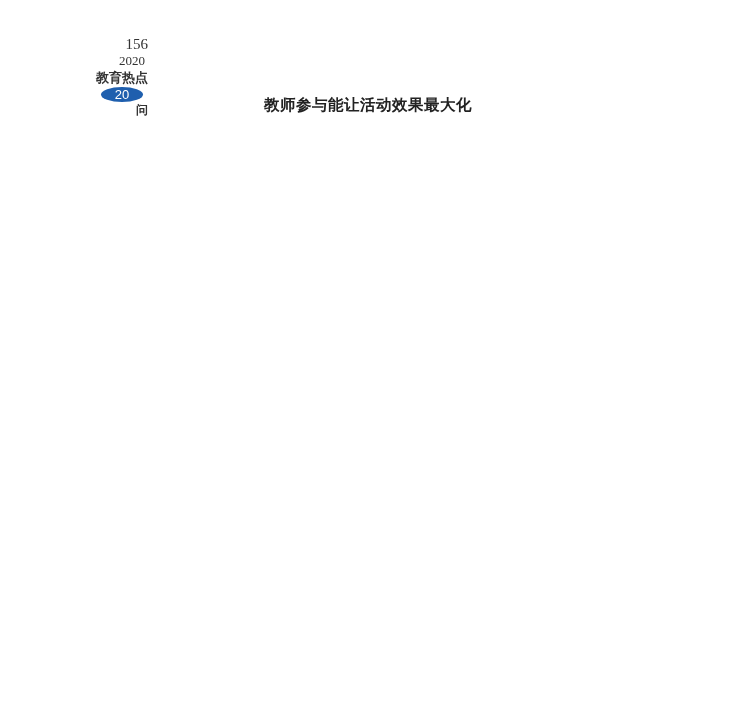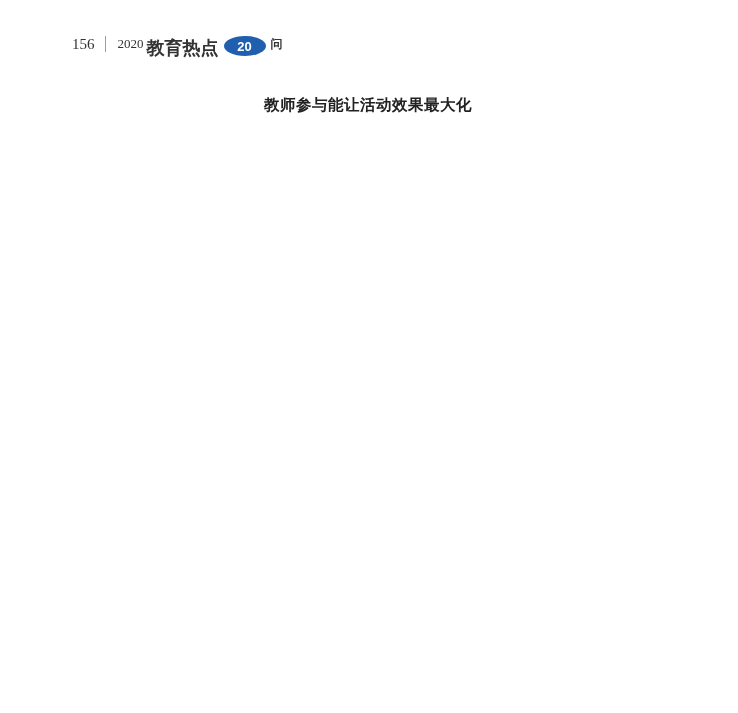--- a/index.html
+++ b/index.html
@@ -14,57 +14,59 @@
       overflow: hidden;
       font-family: "DejaVu Serif", "Liberation Serif", serif;
       color: #2a2a2a;
     }
     .running-header {
       position: absolute;
       left: 72px;
       top: 36px;
       height: 22px;
       display: flex;
-      align-items: flex-start;
+      align-items: flex-end;
       font-size: 13px;
       color: #333;
+      flex-direction: column;
     }
     .page-number {
       font-family: "Liberation Serif", serif;
       font-size: 15px;
       color: #333;
     }
     .header-divider {
       width: 1px;
       height: 16px;
       background: #7aa7d6;
       margin: 0 12px 0 10px;
     }
     .header-year {
       font-family: "Liberation Serif", serif;
       font-size: 13px;
       margin-right: 3px;
     }
     .header-title {
-      font-size: 18px;
+      font-size: 13px;
       font-weight: bold;
       letter-spacing: 0;
+      margin-left: 24px;
     }
     .header-badge {
       display: inline-flex;
       align-items: center;
       justify-content: center;
       width: 42px;
       height: 20px;
       border-radius: 50%;
       background: #1f5fae;
       color: #ffffff;
       font-family: "Liberation Sans", sans-serif;
       font-size: 13px;
-      font-weight: bold;
+      font-weight: normal;
       margin: 0 5px 0 5px;
     }
     .header-suffix {
       font-size: 12px;
       font-weight: bold;
     }
     .content {
       position: absolute;
       left: 106px;
       top: 86px;

